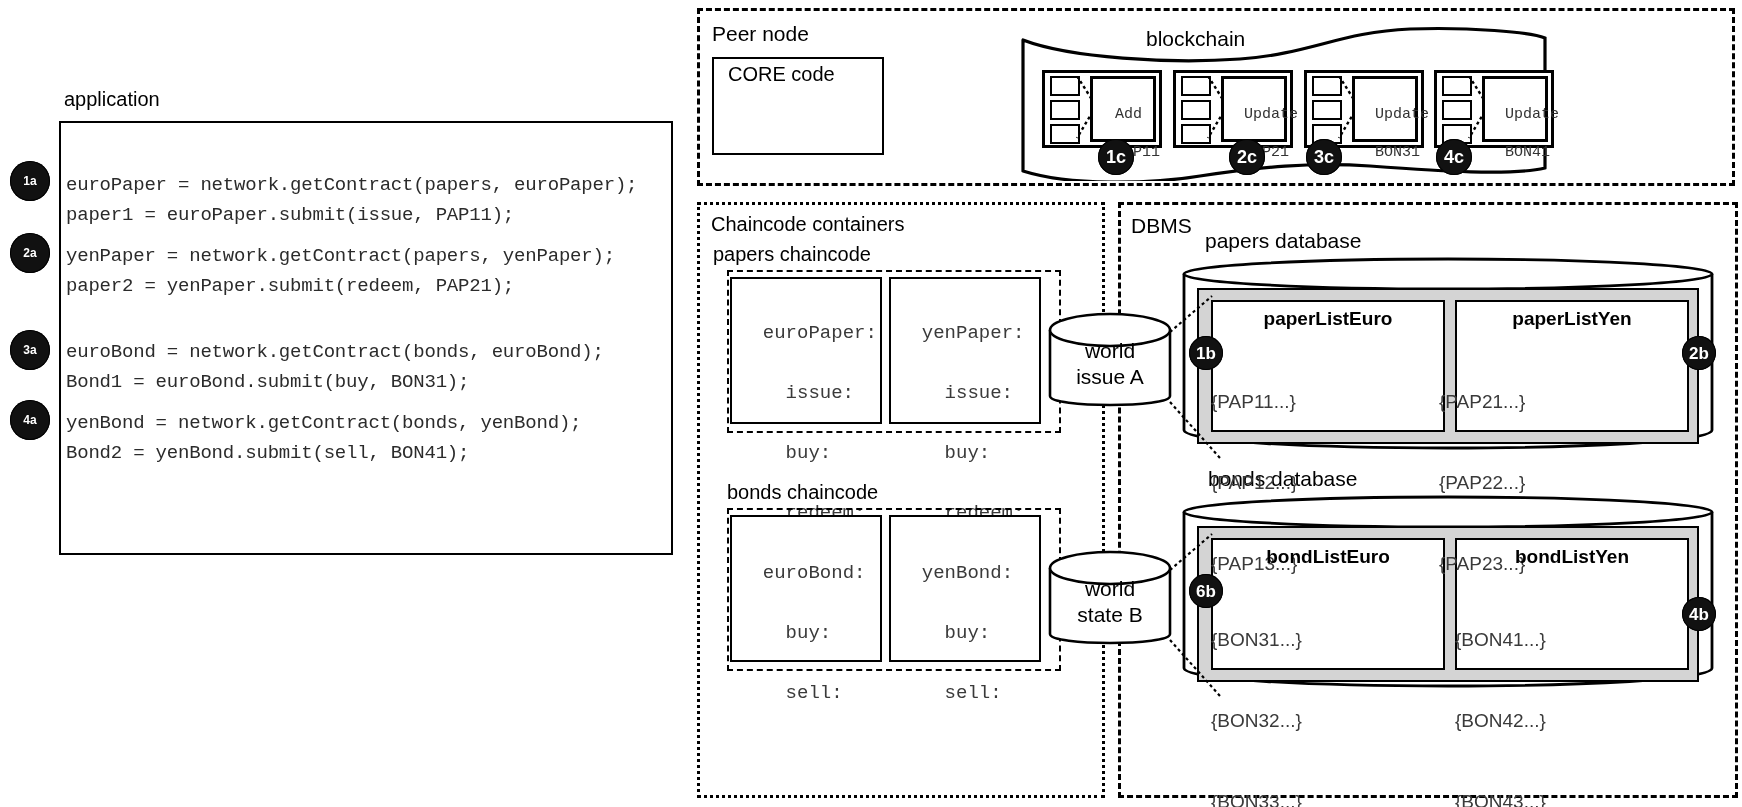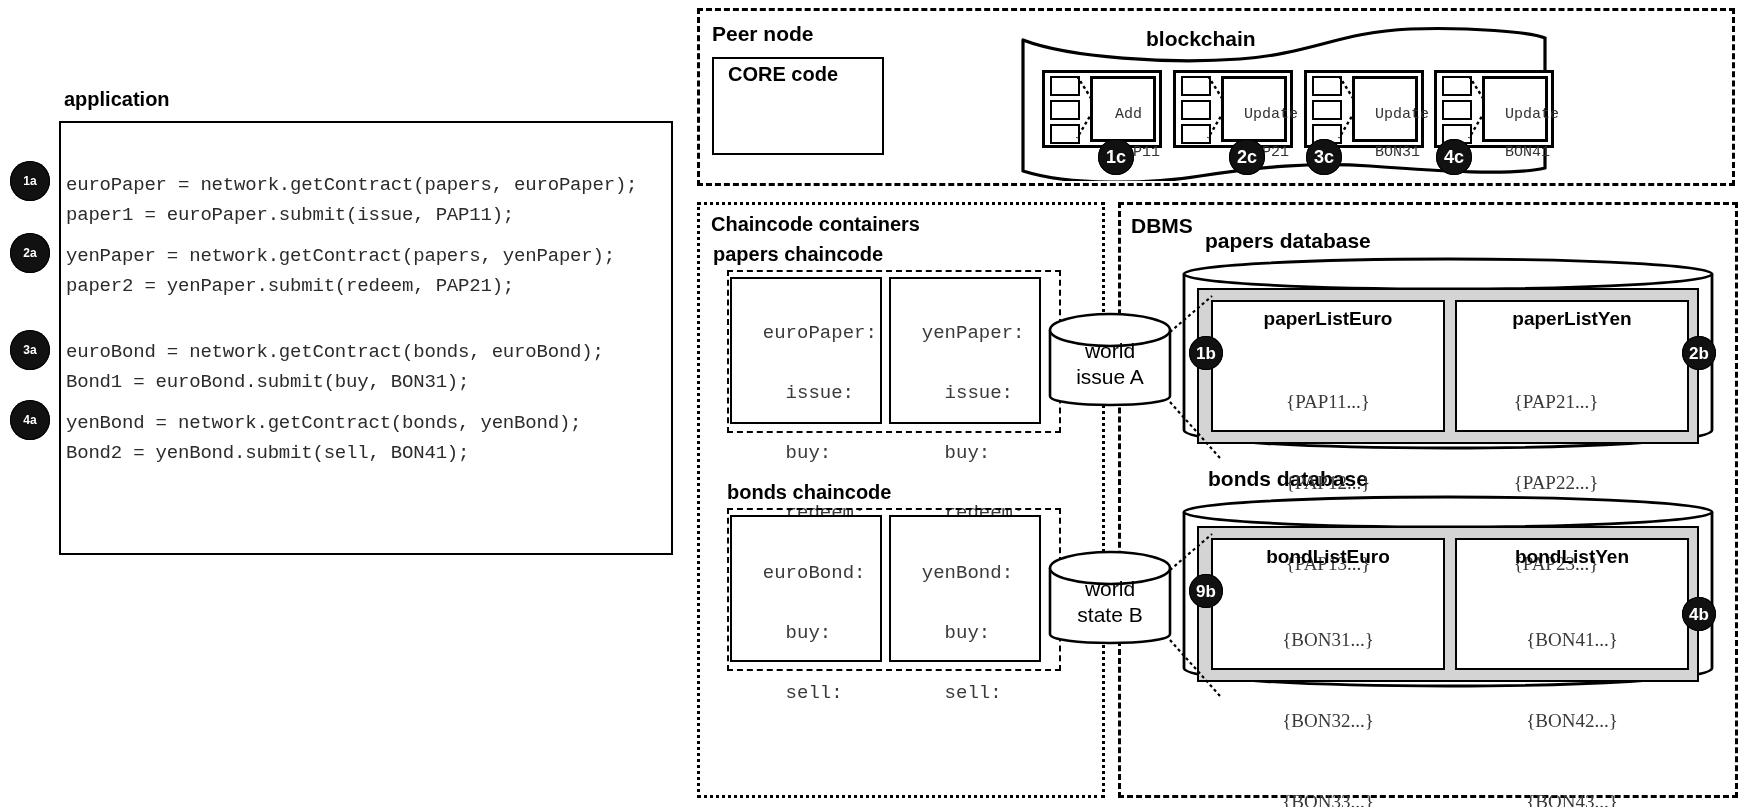--- a/index.html
+++ b/index.html
@@ -10,21 +10,21 @@
     width: 1742px; height: 807px;
     position: relative;
     font-family: "Liberation Sans", sans-serif;
     overflow: hidden;
   }
   .abs { position: absolute; box-sizing: border-box; }
 
   
   .bold-label {
     font-family: "Liberation Sans", sans-serif;
-    font-weight: bold;
+    font-weight: normal;
     color: #000;
     white-space: nowrap;
   }
   .mono {
     font-family: "Liberation Mono", monospace;
     color: #2b2b2b;
     white-space: pre;
   }
 
   
@@ -73,21 +73,21 @@
     font-size: 21px;
     color: #000;
     text-align: center;
     line-height: 26px;
   }
 
   
   .gray-wrap { background: #d4d4d4; border: 2.5px solid #000; }
   .list-box { background:#fff; border: 2.5px solid #000; }
   .list-title { font-family:"Liberation Sans", sans-serif; font-weight:bold; font-size:19px; color:#000; text-align:center; }
-  .list-item-mono { font-family:Liberation Serif, serif; font-size:19px; line-height:27px; color:#3a3a3a; text-align:center; white-space:pre; }
+  .list-item-mono { font-family:Liberation Sans, sans-serif; font-size:19px; line-height:27px; color:#3a3a3a; text-align:left; white-space:pre; }
 
   
   .cc-box { border: 2.5px solid #000; background:#fff; }
   .cc-text { font-family:"Liberation Mono", monospace; font-size:19px; line-height:30px; color:#3a3a3a; white-space:pre; }
 </style>
 </head>
 <body>
 
 <div class="abs bold-label" style="left:64px; top:88px; font-size:20px;">application</div>
 
@@ -315,14 +315,14 @@
 </div>
 
 <div class="abs list-box" style="left:1455px; top:538px; width:234px; height:132px; z-index:9;"></div>
 <div class="abs list-title" style="left:1455px; top:546px; width:234px; z-index:10;">bondListYen</div>
 <div class="abs list-item-mono" style="left:1455px; top:572px; width:234px; z-index:10;">
   <div>{BON41...}</div>
   <div>{BON42...}</div>
   <div>{BON43...}</div>
 </div>
 
-<div class="abs badge badge-sm" style="left:1189px; top:574px;">9b</div>
+<div class="abs badge badge-sm" style="left:1189px; top:574px;">6b</div>
 <div class="abs badge badge-sm" style="left:1682px; top:574px;margin-top:23px;">4b</div>
 
 </body></html>

